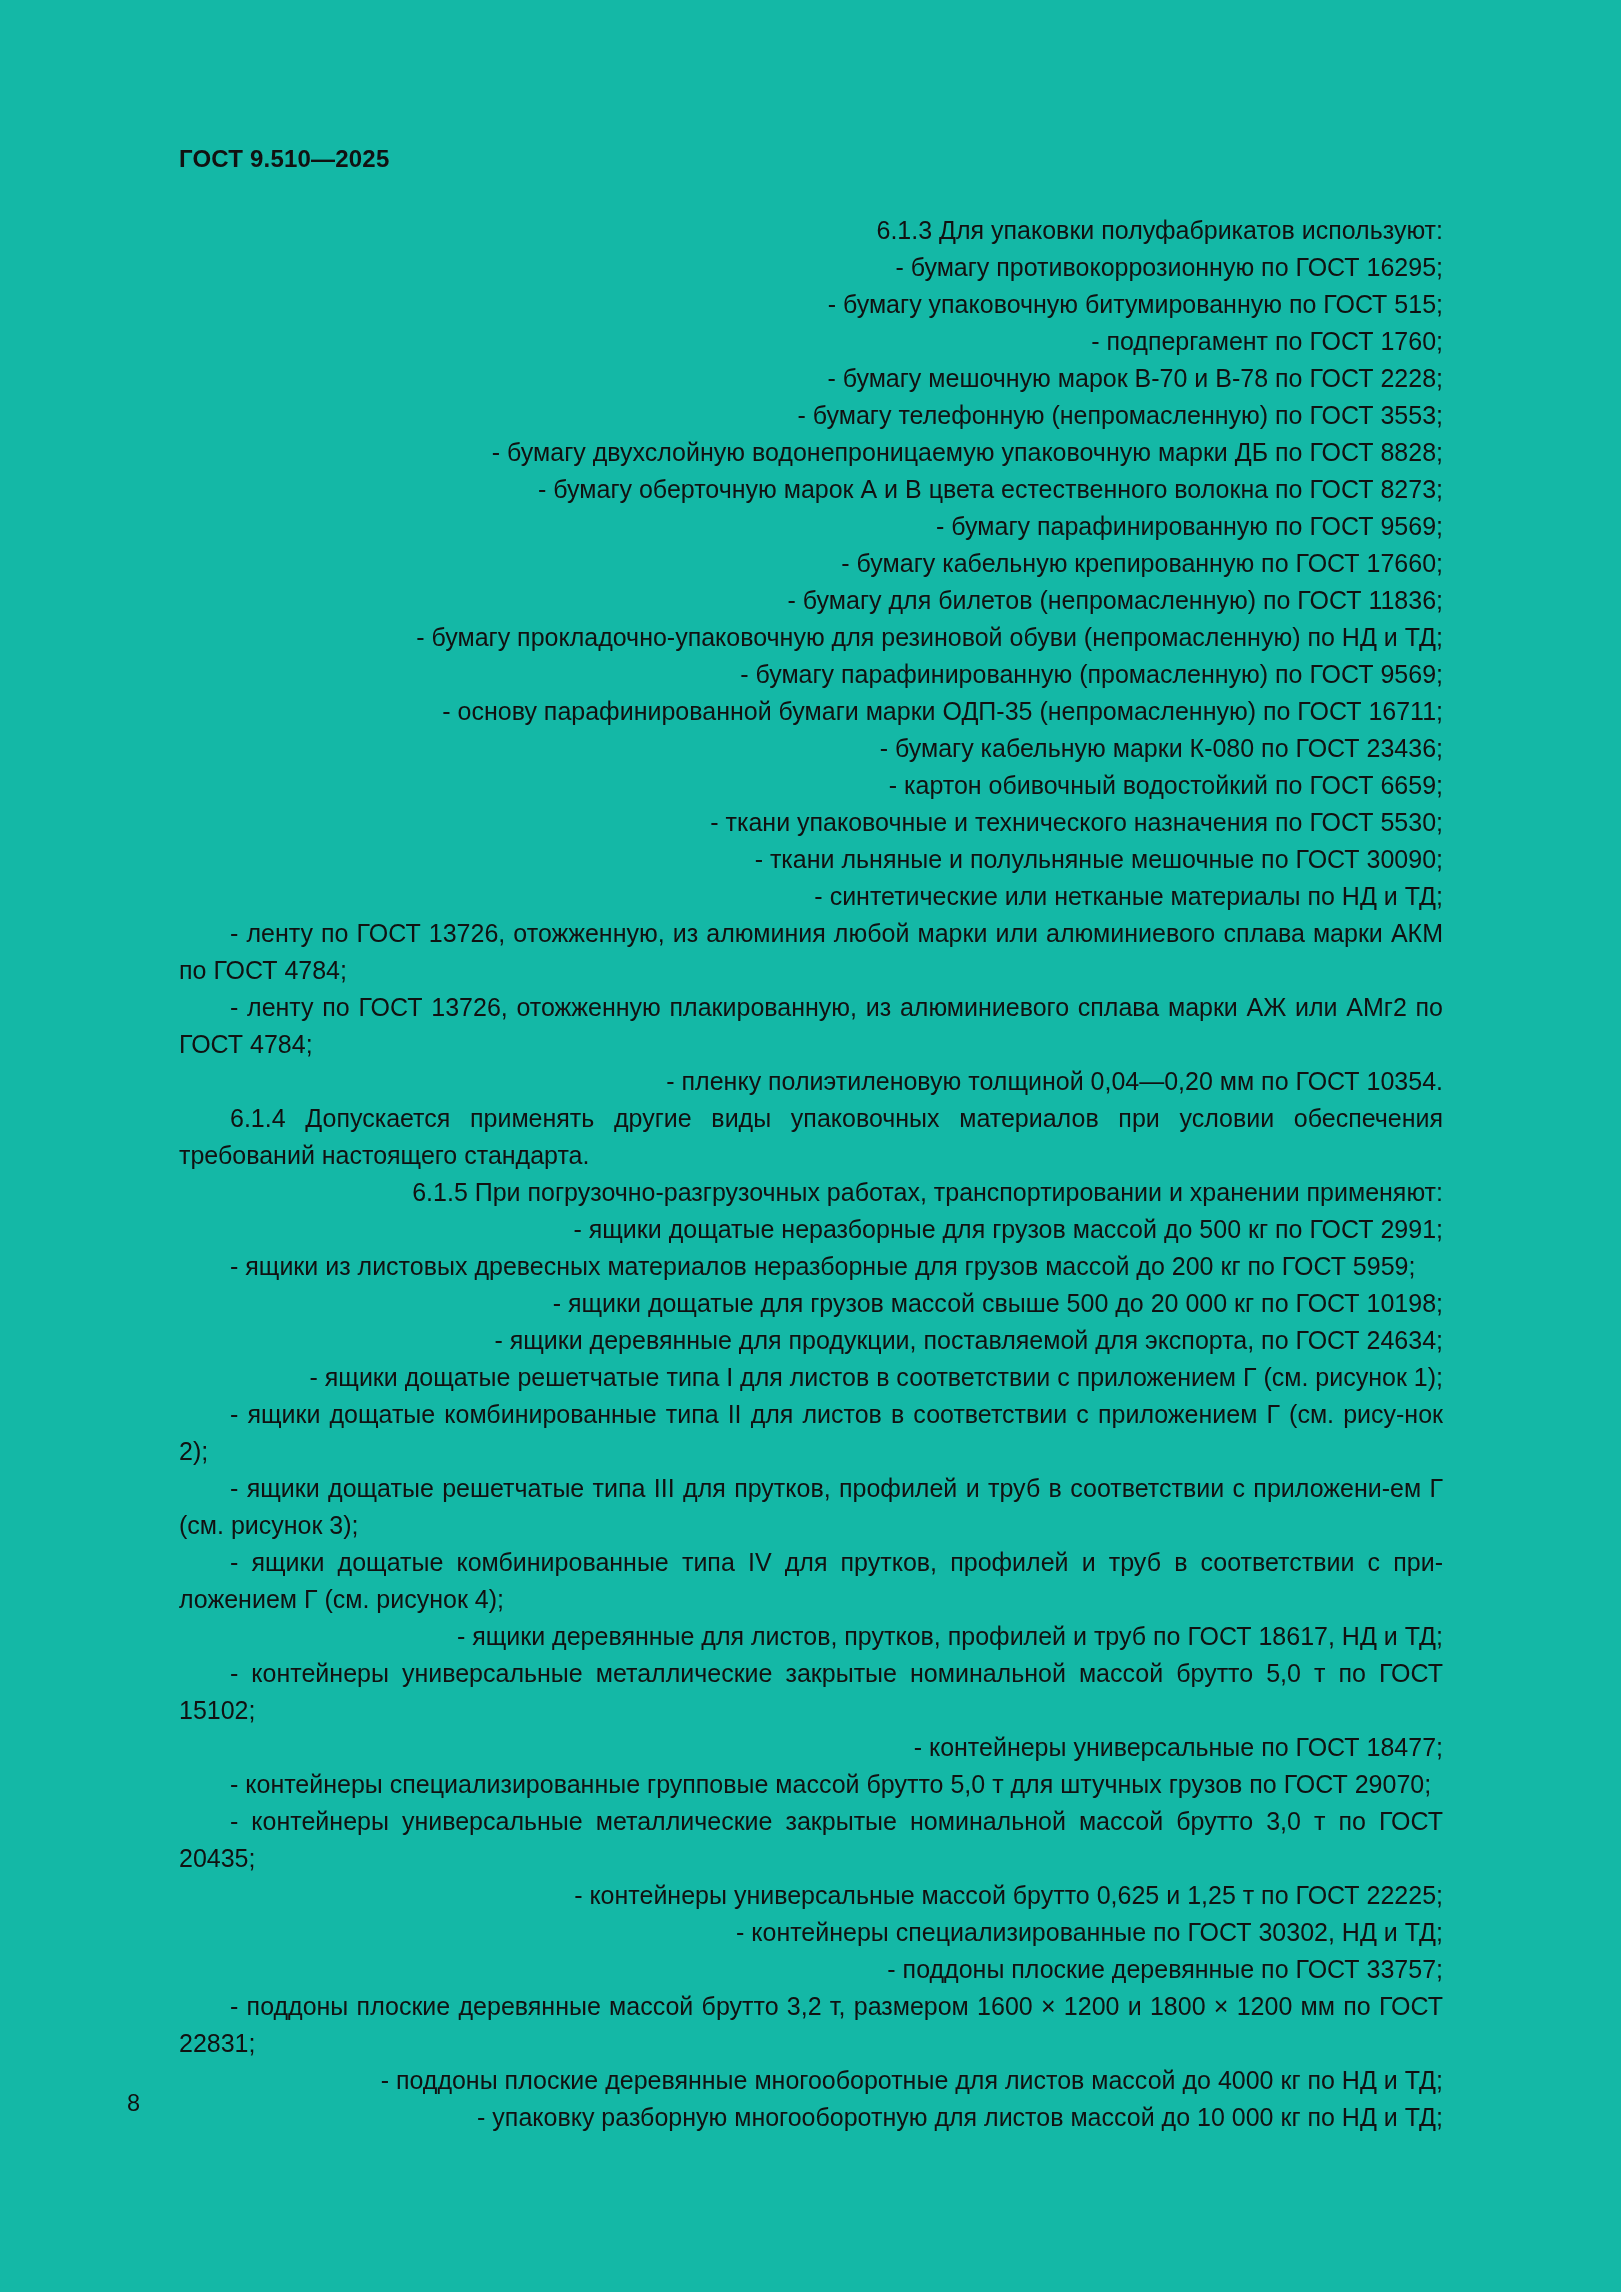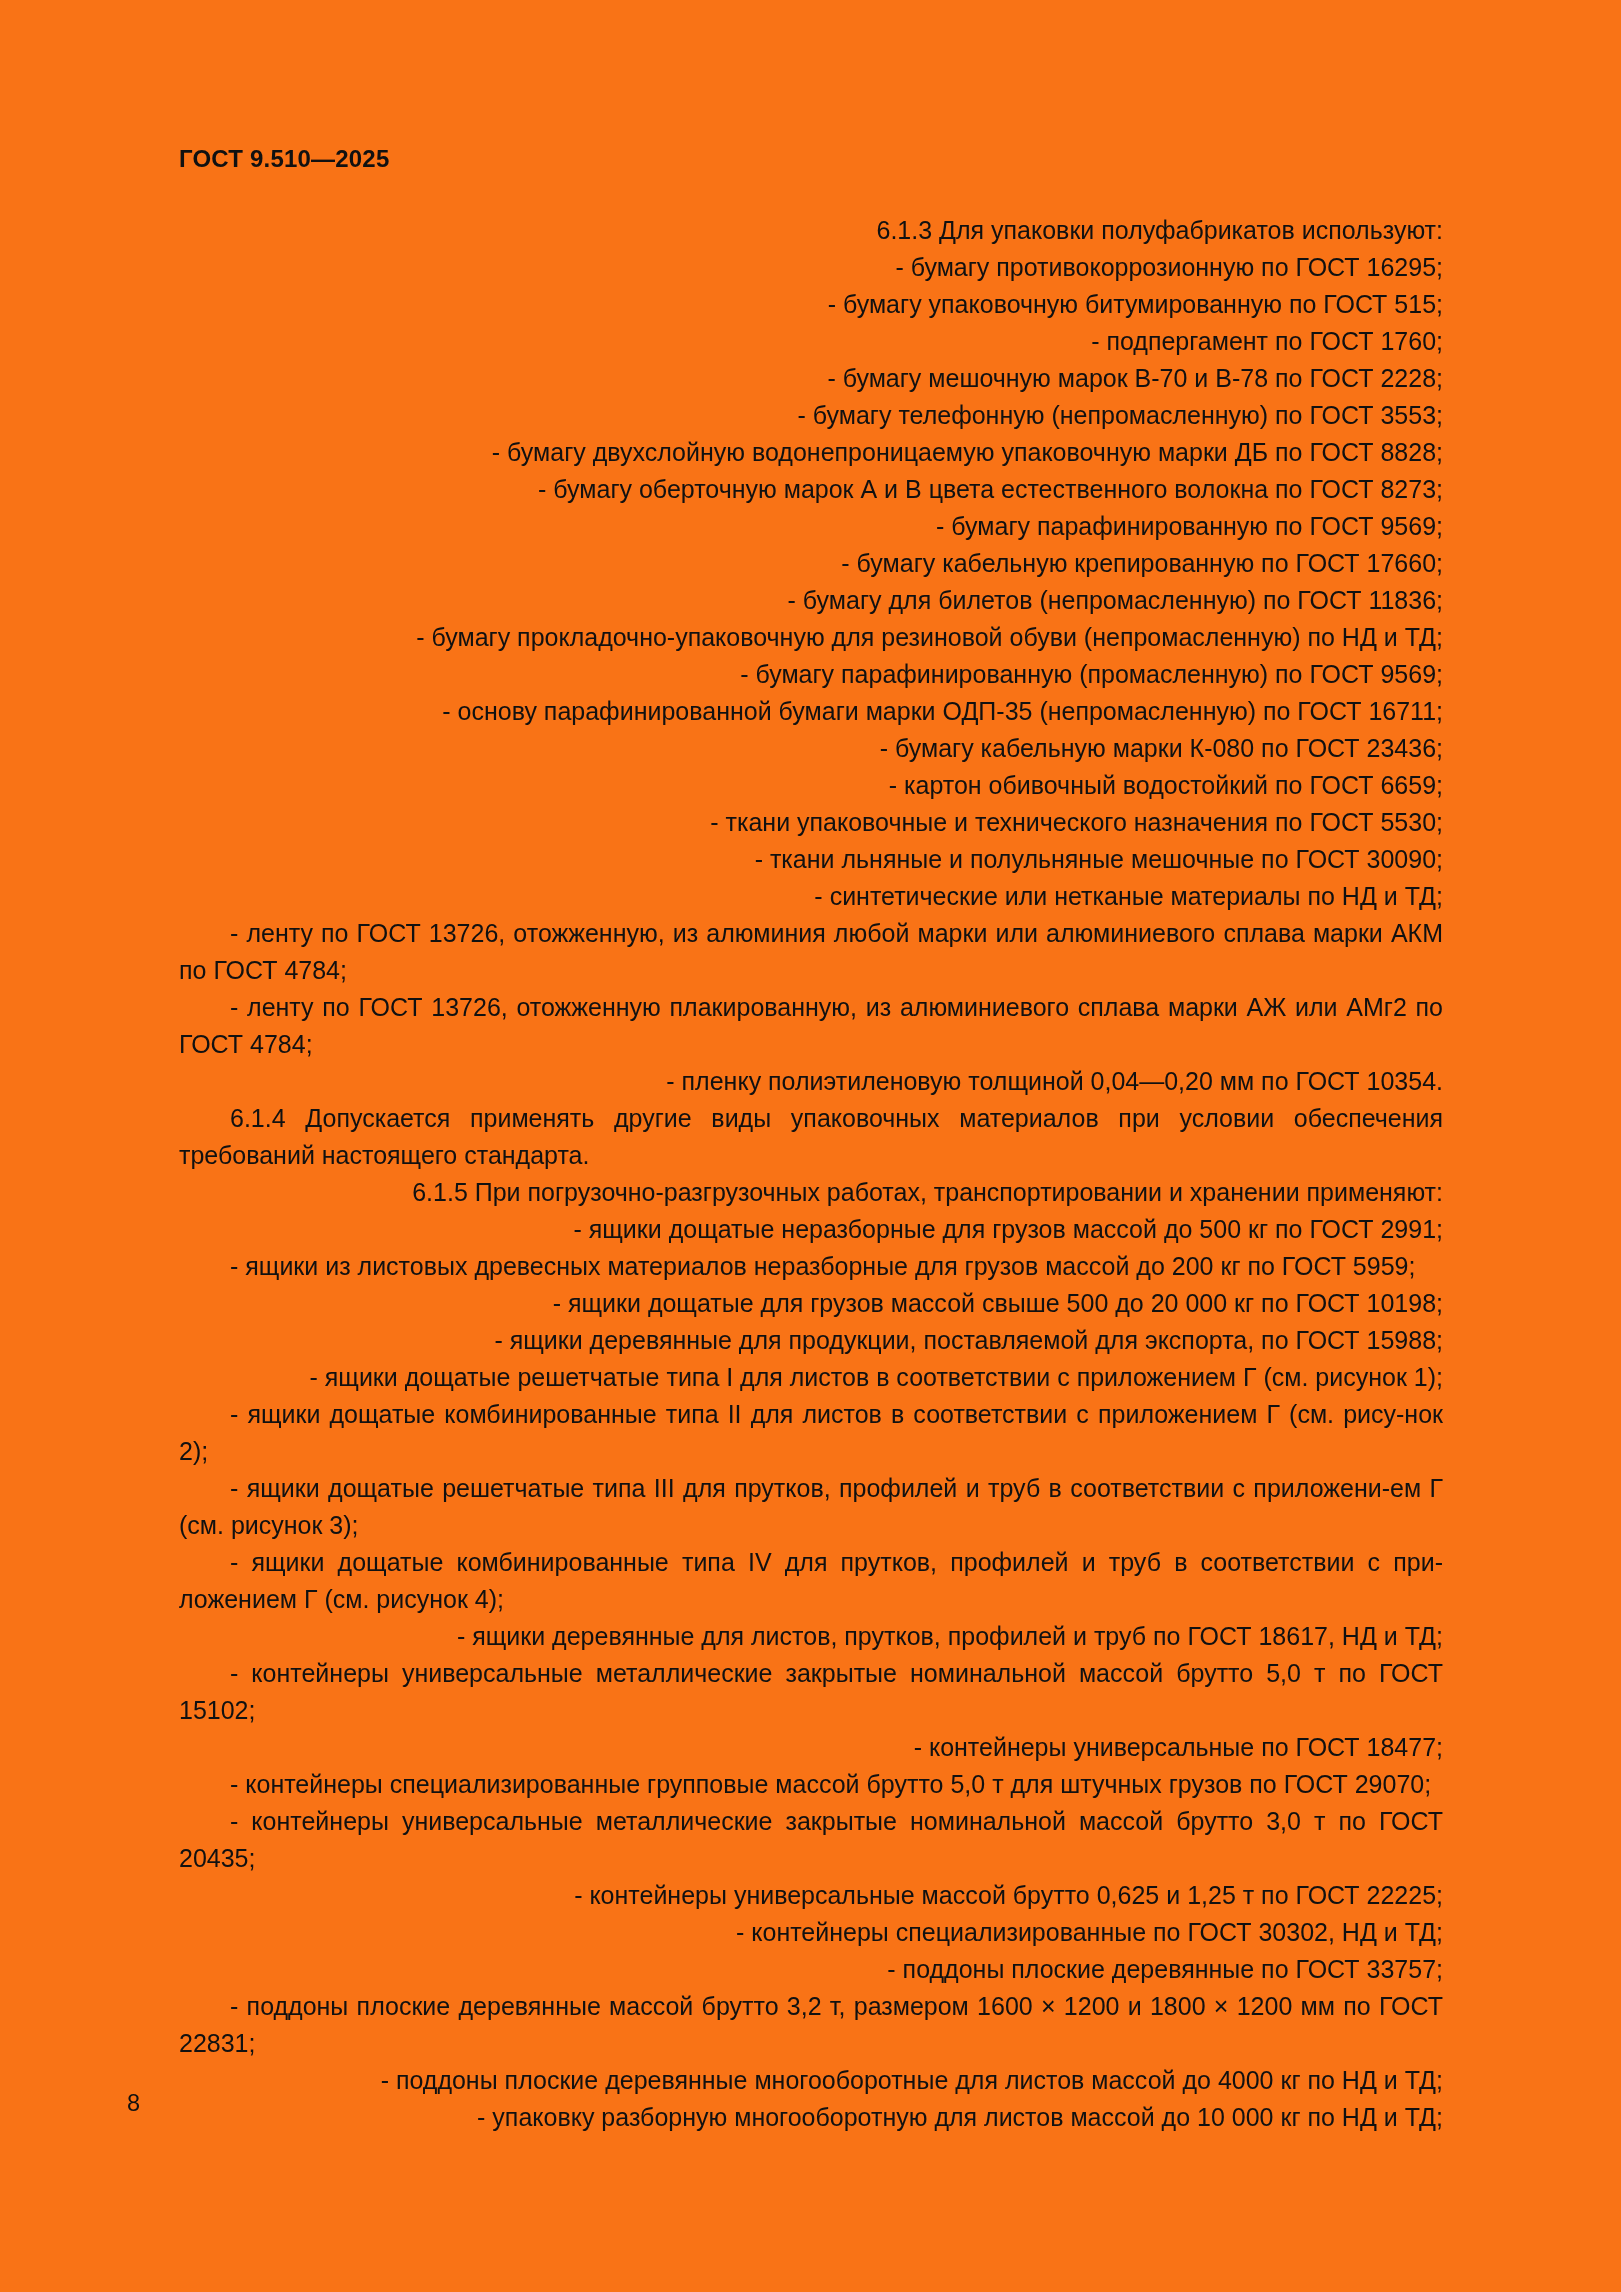--- a/index.html
+++ b/index.html
@@ -10,21 +10,21 @@
   }
   body {
     font-family: "Liberation Sans", sans-serif;
     color: #111111;
     -webkit-font-smoothing: antialiased;
   }
   .page {
     position: relative;
     width: 1621px;
     height: 2293px;
-    background: #f97316;
+    background: #14b8a6;
     box-sizing: border-box;
     overflow: hidden;
   }
   .header {
     position: absolute;
     top: 145px;
     left: 179px;
     font-size: 24px;
     font-weight: bold;
     letter-spacing: 0.2px;
@@ -88,21 +88,21 @@
       <p class="para indent flush">- ткани льняные и полульняные мешочные по ГОСТ 30090;</p>
       <p class="para indent flush">- синтетические или нетканые материалы по НД и ТД;</p>
       <p class="para indent">- ленту по ГОСТ 13726, отожженную, из алюминия любой марки или алюминиевого сплава марки АКМ по ГОСТ 4784;</p>
       <p class="para indent">- ленту по ГОСТ 13726, отожженную плакированную, из алюминиевого сплава марки АЖ или АМг2 по ГОСТ 4784;</p>
       <p class="para indent flush">- пленку полиэтиленовую толщиной 0,04—0,20 мм по ГОСТ 10354.</p>
       <p class="para indent">6.1.4  Допускается применять другие виды упаковочных материалов при условии обеспечения требований настоящего стандарта.</p>
       <p class="para indent flush">6.1.5  При погрузочно-разгрузочных работах, транспортировании и хранении применяют:</p>
       <p class="para indent flush">- ящики дощатые неразборные для грузов массой до 500 кг по ГОСТ 2991;</p>
       <p class="para indent">- ящики из листовых древесных материалов неразборные для грузов массой до 200 кг по ГОСТ 5959;</p>
       <p class="para indent flush">- ящики дощатые для грузов массой свыше 500 до 20 000 кг по ГОСТ 10198;</p>
-      <p class="para indent flush">- ящики деревянные для продукции, поставляемой для экспорта, по ГОСТ 15988;</p>
+      <p class="para indent flush">- ящики деревянные для продукции, поставляемой для экспорта, по ГОСТ 24634;</p>
       <p class="para indent flush">- ящики дощатые решетчатые типа I для листов в соответствии с приложением Г (см. рисунок 1);</p>
       <p class="para indent">- ящики дощатые комбинированные типа II для листов в соответствии с приложением Г (см. рису-нок 2);</p>
       <p class="para indent">- ящики дощатые решетчатые типа III для прутков, профилей и труб в соответствии с приложени-ем Г (см. рисунок 3);</p>
       <p class="para indent">- ящики дощатые комбинированные типа IV для прутков, профилей и труб в соответствии с при-ложением Г (см. рисунок 4);</p>
       <p class="para indent flush">- ящики деревянные для листов, прутков, профилей и труб по ГОСТ 18617, НД и ТД;</p>
       <p class="para indent">- контейнеры универсальные металлические закрытые номинальной массой брутто 5,0 т по ГОСТ 15102;</p>
       <p class="para indent flush">- контейнеры универсальные по ГОСТ 18477;</p>
       <p class="para indent">- контейнеры специализированные групповые массой брутто 5,0 т для штучных грузов по ГОСТ 29070;</p>
       <p class="para indent">- контейнеры универсальные металлические закрытые номинальной массой брутто 3,0 т по ГОСТ 20435;</p>
       <p class="para indent flush">- контейнеры универсальные массой брутто 0,625 и 1,25 т по ГОСТ 22225;</p>

